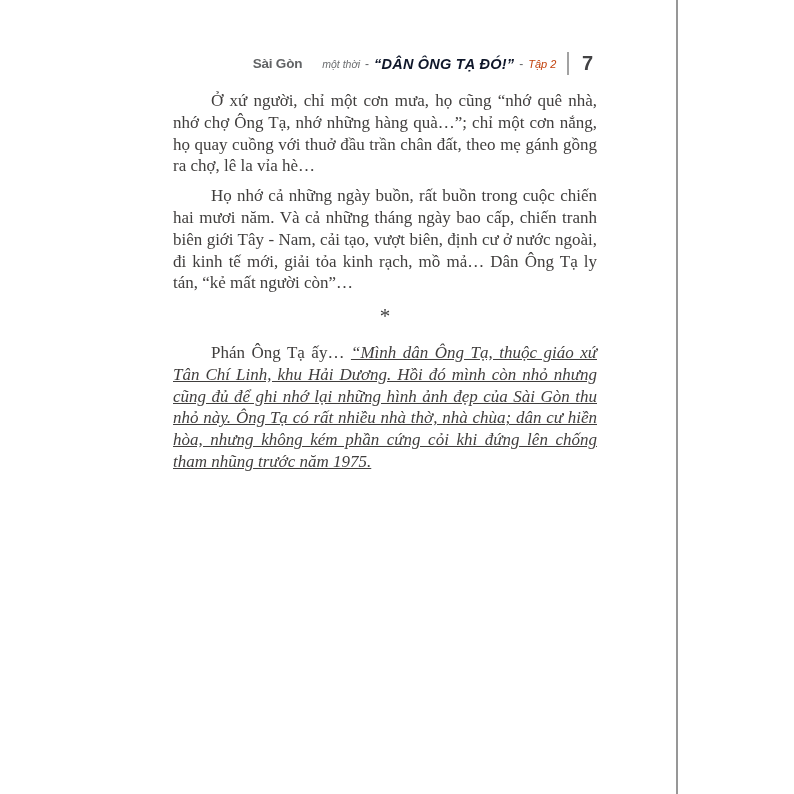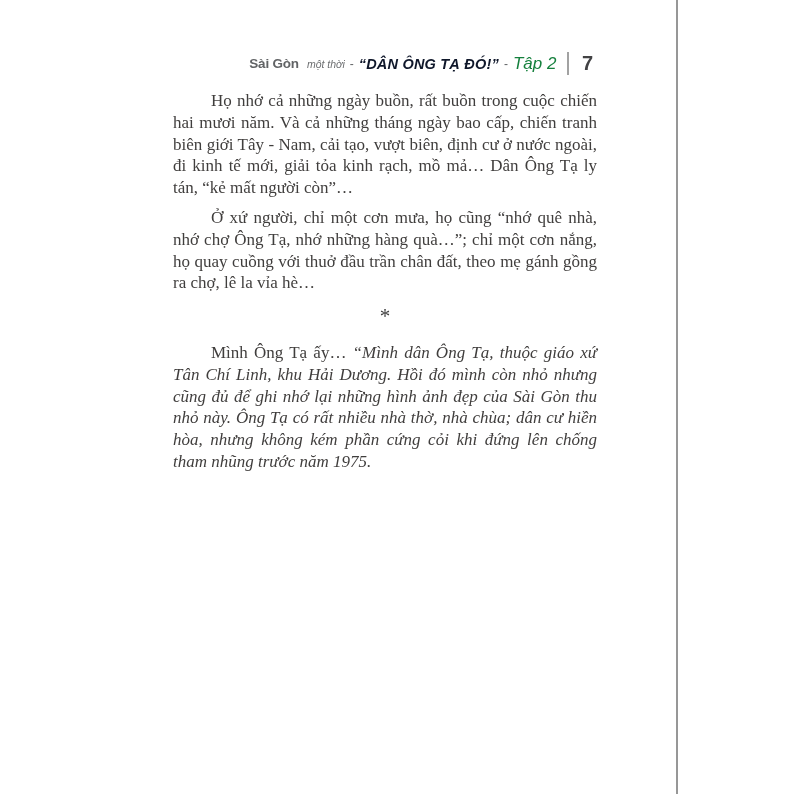--- a/index.html
+++ b/index.html
@@ -39,38 +39,38 @@
   .series-title {
     font-weight: bold;
     font-size: 13.5px;
     color: #616365;
     letter-spacing: -0.2px;
   }
   .series-subtitle {
     font-size: 10.5px;
     font-style: italic;
     color: #6d6f71;
-    margin-left: 8px;
+    margin-left: 20px;
   }
   .header-dash {
     font-size: 12px;
     color: #616365;
     margin: 0 5px;
   }
   .book-title {
     font-weight: bold;
     font-style: italic;
     font-size: 14.5px;
     color: #0f172a;
     letter-spacing: 0.2px;
   }
   .volume {
     font-style: italic;
-    font-size: 17px;
-    color: #15803d;
+    font-size: 11px;
+    color: #c2410c;
   }
   .header-divider-bar {
     width: 1.5px;
     height: 23px;
     background: #a2a2a2;
     margin: 0 13px 0 11px;
   }
   .page-number {
     font-size: 20px;
     font-weight: 600;
@@ -86,20 +86,21 @@
     line-height: 21.8px;
     color: #403e3d;
     text-align: justify;
   }
   .body-text p {
     margin: 0 0 8px 0;
     text-indent: 38px;
   }
   .italic {
     font-style: italic;
+    text-decoration: underline;
   }
   .section-divider {
     text-align: center;
     text-indent: 0;
     font-size: 21px;
     color: #3f3f3f;
     margin: 12px 0 14px 0;
     letter-spacing: 0;
   }
 </style>
@@ -113,21 +114,21 @@
     <span class="series-subtitle">một thời</span>
     <span class="header-dash">-</span>
     <span class="book-title">“DÂN ÔNG TẠ ĐÓ!”</span>
     <span class="header-dash">-</span>
     <span class="volume">Tập 2</span>
     <span class="header-divider-bar"></span>
     <span class="page-number">7</span>
   </header>
 
   <main class="body-text">
+    <p>Ở xứ người, chỉ một cơn mưa, họ cũng “nhớ quê nhà, nhớ chợ Ông Tạ, nhớ những hàng quà…”; chỉ một cơn nắng, họ quay cuồng với thuở đầu trần chân đất, theo mẹ gánh gồng ra chợ, lê la vỉa hè…</p>
     <p>Họ nhớ cả những ngày buồn, rất buồn trong cuộc chiến hai mươi năm. Và cả những tháng ngày bao cấp, chiến tranh biên giới Tây - Nam, cải tạo, vượt biên, định cư ở nước ngoài, đi kinh tế mới, giải tỏa kinh rạch, mồ mả… Dân Ông Tạ ly tán, “kẻ mất người còn”…</p>
-    <p>Ở xứ người, chỉ một cơn mưa, họ cũng “nhớ quê nhà, nhớ chợ Ông Tạ, nhớ những hàng quà…”; chỉ một cơn nắng, họ quay cuồng với thuở đầu trần chân đất, theo mẹ gánh gồng ra chợ, lê la vỉa hè…</p>
     <div class="section-divider">*</div>
-    <p><span>Mình Ông Tạ ấy… </span><span class="italic">“Mình dân Ông Tạ, thuộc giáo xứ Tân Chí Linh, khu Hải Dương. Hồi đó mình còn nhỏ nhưng cũng đủ để ghi nhớ lại những hình ảnh đẹp của Sài Gòn thu nhỏ này. Ông Tạ có rất nhiều nhà thờ, nhà chùa; dân cư hiền hòa, nhưng không kém phần cứng cỏi khi đứng lên chống tham nhũng trước năm 1975.</span></p>
+    <p><span>Phán Ông Tạ ấy… </span><span class="italic">“Mình dân Ông Tạ, thuộc giáo xứ Tân Chí Linh, khu Hải Dương. Hồi đó mình còn nhỏ nhưng cũng đủ để ghi nhớ lại những hình ảnh đẹp của Sài Gòn thu nhỏ này. Ông Tạ có rất nhiều nhà thờ, nhà chùa; dân cư hiền hòa, nhưng không kém phần cứng cỏi khi đứng lên chống tham nhũng trước năm 1975.</span></p>
   </main>
 
   <div class="page-edge-line"></div>
 
 </div>
 
 </body></html>

